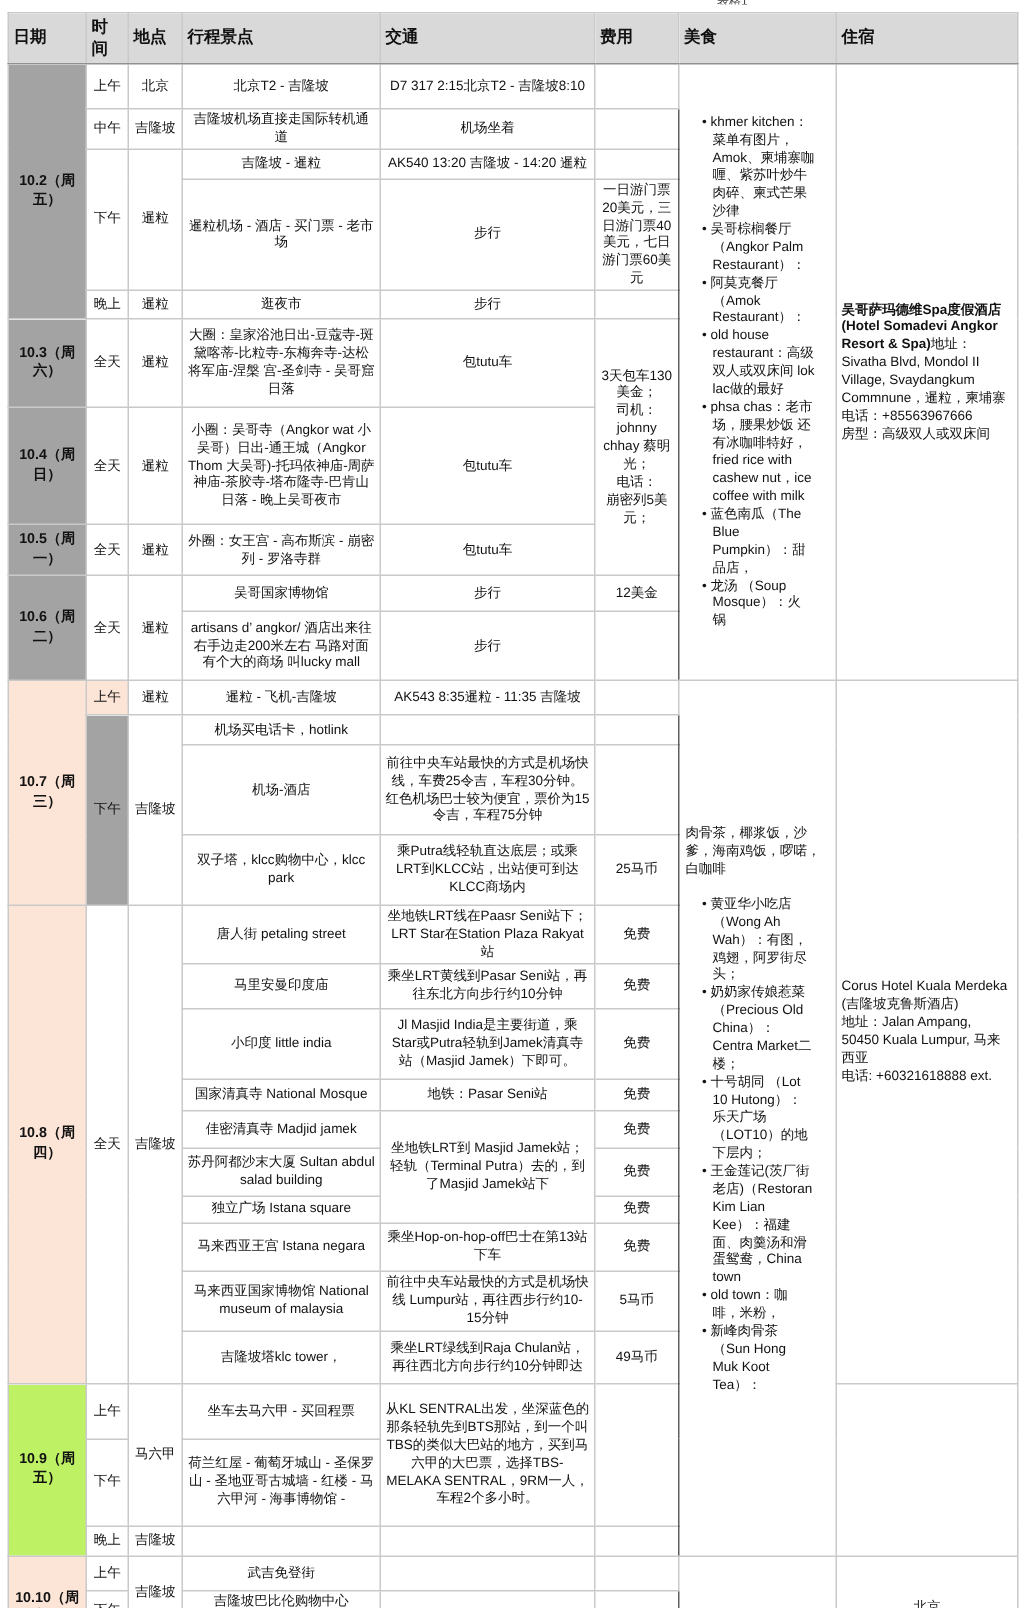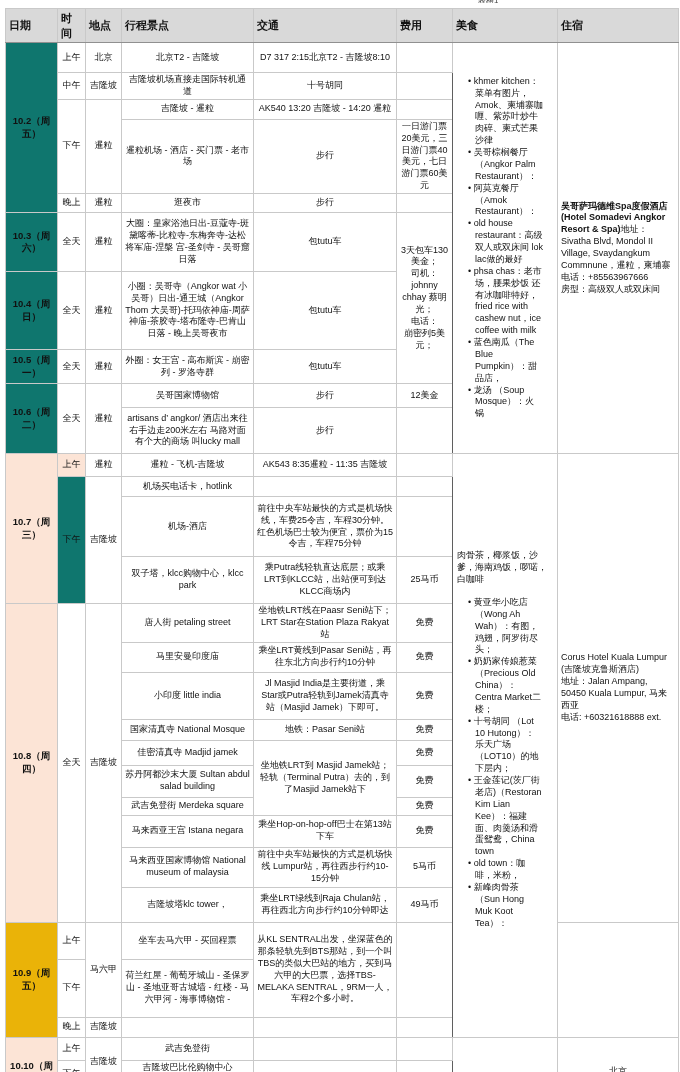--- a/index.html
+++ b/index.html
@@ -3,23 +3,23 @@
 <meta charset="utf-8">
 <style>
   html,body{margin:0;padding:0;background:#fff;}
   body{width:680px;height:1072px;position:relative;font-family:"Liberation Sans","DejaVu Sans",sans-serif;color:#111;}
   .caption-frag{position:absolute;top:-5px;left:478px;font-size:8px;color:#444;height:8px;overflow:hidden;}
   table{border-collapse:collapse;table-layout:fixed;width:673px;margin:8px 0 0 5px;font-size:9px;line-height:1.32;border:1.5px solid #5f5f5f;}
   th,td{border:1px solid #c9c9c9;padding:1px 3px;vertical-align:middle;overflow:hidden;word-break:break-word;}
   th{background:#d9d9d9;font-weight:bold;text-align:left;font-size:11px;padding:2px 3px;border-bottom:1px solid #909090;}
   tr.sec>td{border-top:1.5px solid #5f5f5f;}
   td.date{font-weight:bold;text-align:center;font-size:9.5px;}
-  .cyan{background:#0f766e;}
+  .cyan{background:#a3a3a3;}
   .peach{background:#fce4d6;}
-  .green{background:#eab308;}
+  .green{background:#bef264;}
   td.c{text-align:center;}
   td.l{text-align:center;}
   .pre{white-space:pre-wrap;}
   td.food-cell,td.stay-cell{border-left:1.5px solid #5f5f5f;}
   ul.food{margin:11px;padding:0 0 0 1px;list-style:none;}
   ul.food li{padding-left:7px;text-indent:-7px;}
   ul.food li::before{content:"• ";}
   .food-intro{padding-left:1px;}
   .stay-name{font-weight:bold;}
 </style>
@@ -74,21 +74,21 @@
       <td class="stay-cell" rowspan="10">
         <div class="pre"><span class="stay-name">吴哥萨玛德维Spa度假酒店 (Hotel Somadevi Angkor Resort &amp; Spa)</span><span>地址：Sivatha Blvd, Mondol II Village, Svaydangkum Commnune，暹粒，柬埔寨
 电话：+85563967666
 房型：高级双人或双床间</span></div>
       </td>
     </tr>
     <tr style="height:22px">
       <td class="c">中午</td>
       <td class="c">吉隆坡</td>
       <td class="c">吉隆坡机场直接走国际转机通道</td>
-      <td class="c">十号胡同</td>
+      <td class="c">机场坐着</td>
       <td></td>
     </tr>
     <tr style="height:20px">
       <td class="c" rowspan="2">下午</td>
       <td class="c" rowspan="2">暹粒</td>
       <td class="c">吉隆坡 - 暹粒</td>
       <td class="c">AK540 13:20 吉隆坡 - 14:20 暹粒</td>
       <td></td>
     </tr>
     <tr style="height:72px">
@@ -158,21 +158,21 @@
         <ul class="food">
             <li>黄亚华小吃店 （Wong Ah Wah）：有图，鸡翅，阿罗街尽头；</li>
             <li>奶奶家传娘惹菜（Precious Old China）：Centra Market二楼；</li>
             <li>十号胡同 （Lot 10 Hutong）：乐天广场（LOT10）的地下层内；</li>
             <li>王金莲记(茨厂街老店)（Restoran Kim Lian Kee）：福建面、肉羹汤和滑蛋鸳鸯，China town</li>
             <li>old town：咖啡，米粉，</li>
             <li>新峰肉骨茶 （Sun Hong Muk Koot Tea）：</li>
           </ul>
       </td>
       <td class="stay-cell" rowspan="14">
-        <div class="pre"><span>Corus Hotel Kuala Lumpur (吉隆坡克鲁斯酒店)</span>
+        <div class="pre"><span>Corus Hotel Kuala Merdeka (吉隆坡克鲁斯酒店)</span>
 <span>地址：Jalan Ampang, 50450 Kuala Lumpur, 马来西亚
 电话: +60321618888 ext.</span></div>
       </td>
     </tr>
     <tr style="height:20px">
       <td class="c cyan" rowspan="3">下午</td>
       <td class="c" rowspan="3">吉隆坡</td>
       <td class="c">机场买电话卡，hotlink</td>
       <td class="c"></td>
       <td></td>
@@ -214,21 +214,21 @@
     <tr style="height:25px">
       <td class="c">佳密清真寺 Madjid jamek</td>
       <td class="l" rowspan="3">坐地铁LRT到 Masjid Jamek站；轻轨（Terminal Putra）去的，到了Masjid Jamek站下</td>
       <td class="c">免费</td>
     </tr>
     <tr style="height:32px">
       <td class="c">苏丹阿都沙末大厦  Sultan abdul salad building</td>
       <td class="c">免费</td>
     </tr>
     <tr style="height:18px">
-      <td class="c">武吉免登街 Merdeka square</td>
+      <td class="c">独立广场 Istana square</td>
       <td class="c">免费</td>
     </tr>
     <tr style="height:32px">
       <td class="c">马来西亚王宫 Istana negara</td>
       <td class="l">乘坐Hop-on-hop-off巴士在第13站下车</td>
       <td class="c">免费</td>
     </tr>
     <tr style="height:40px">
       <td class="c">马来西亚国家博物馆 National museum of malaysia</td>
       <td class="l">前往中央车站最快的方式是机场快线 Lumpur站，再往西步行约10-15分钟</td>

